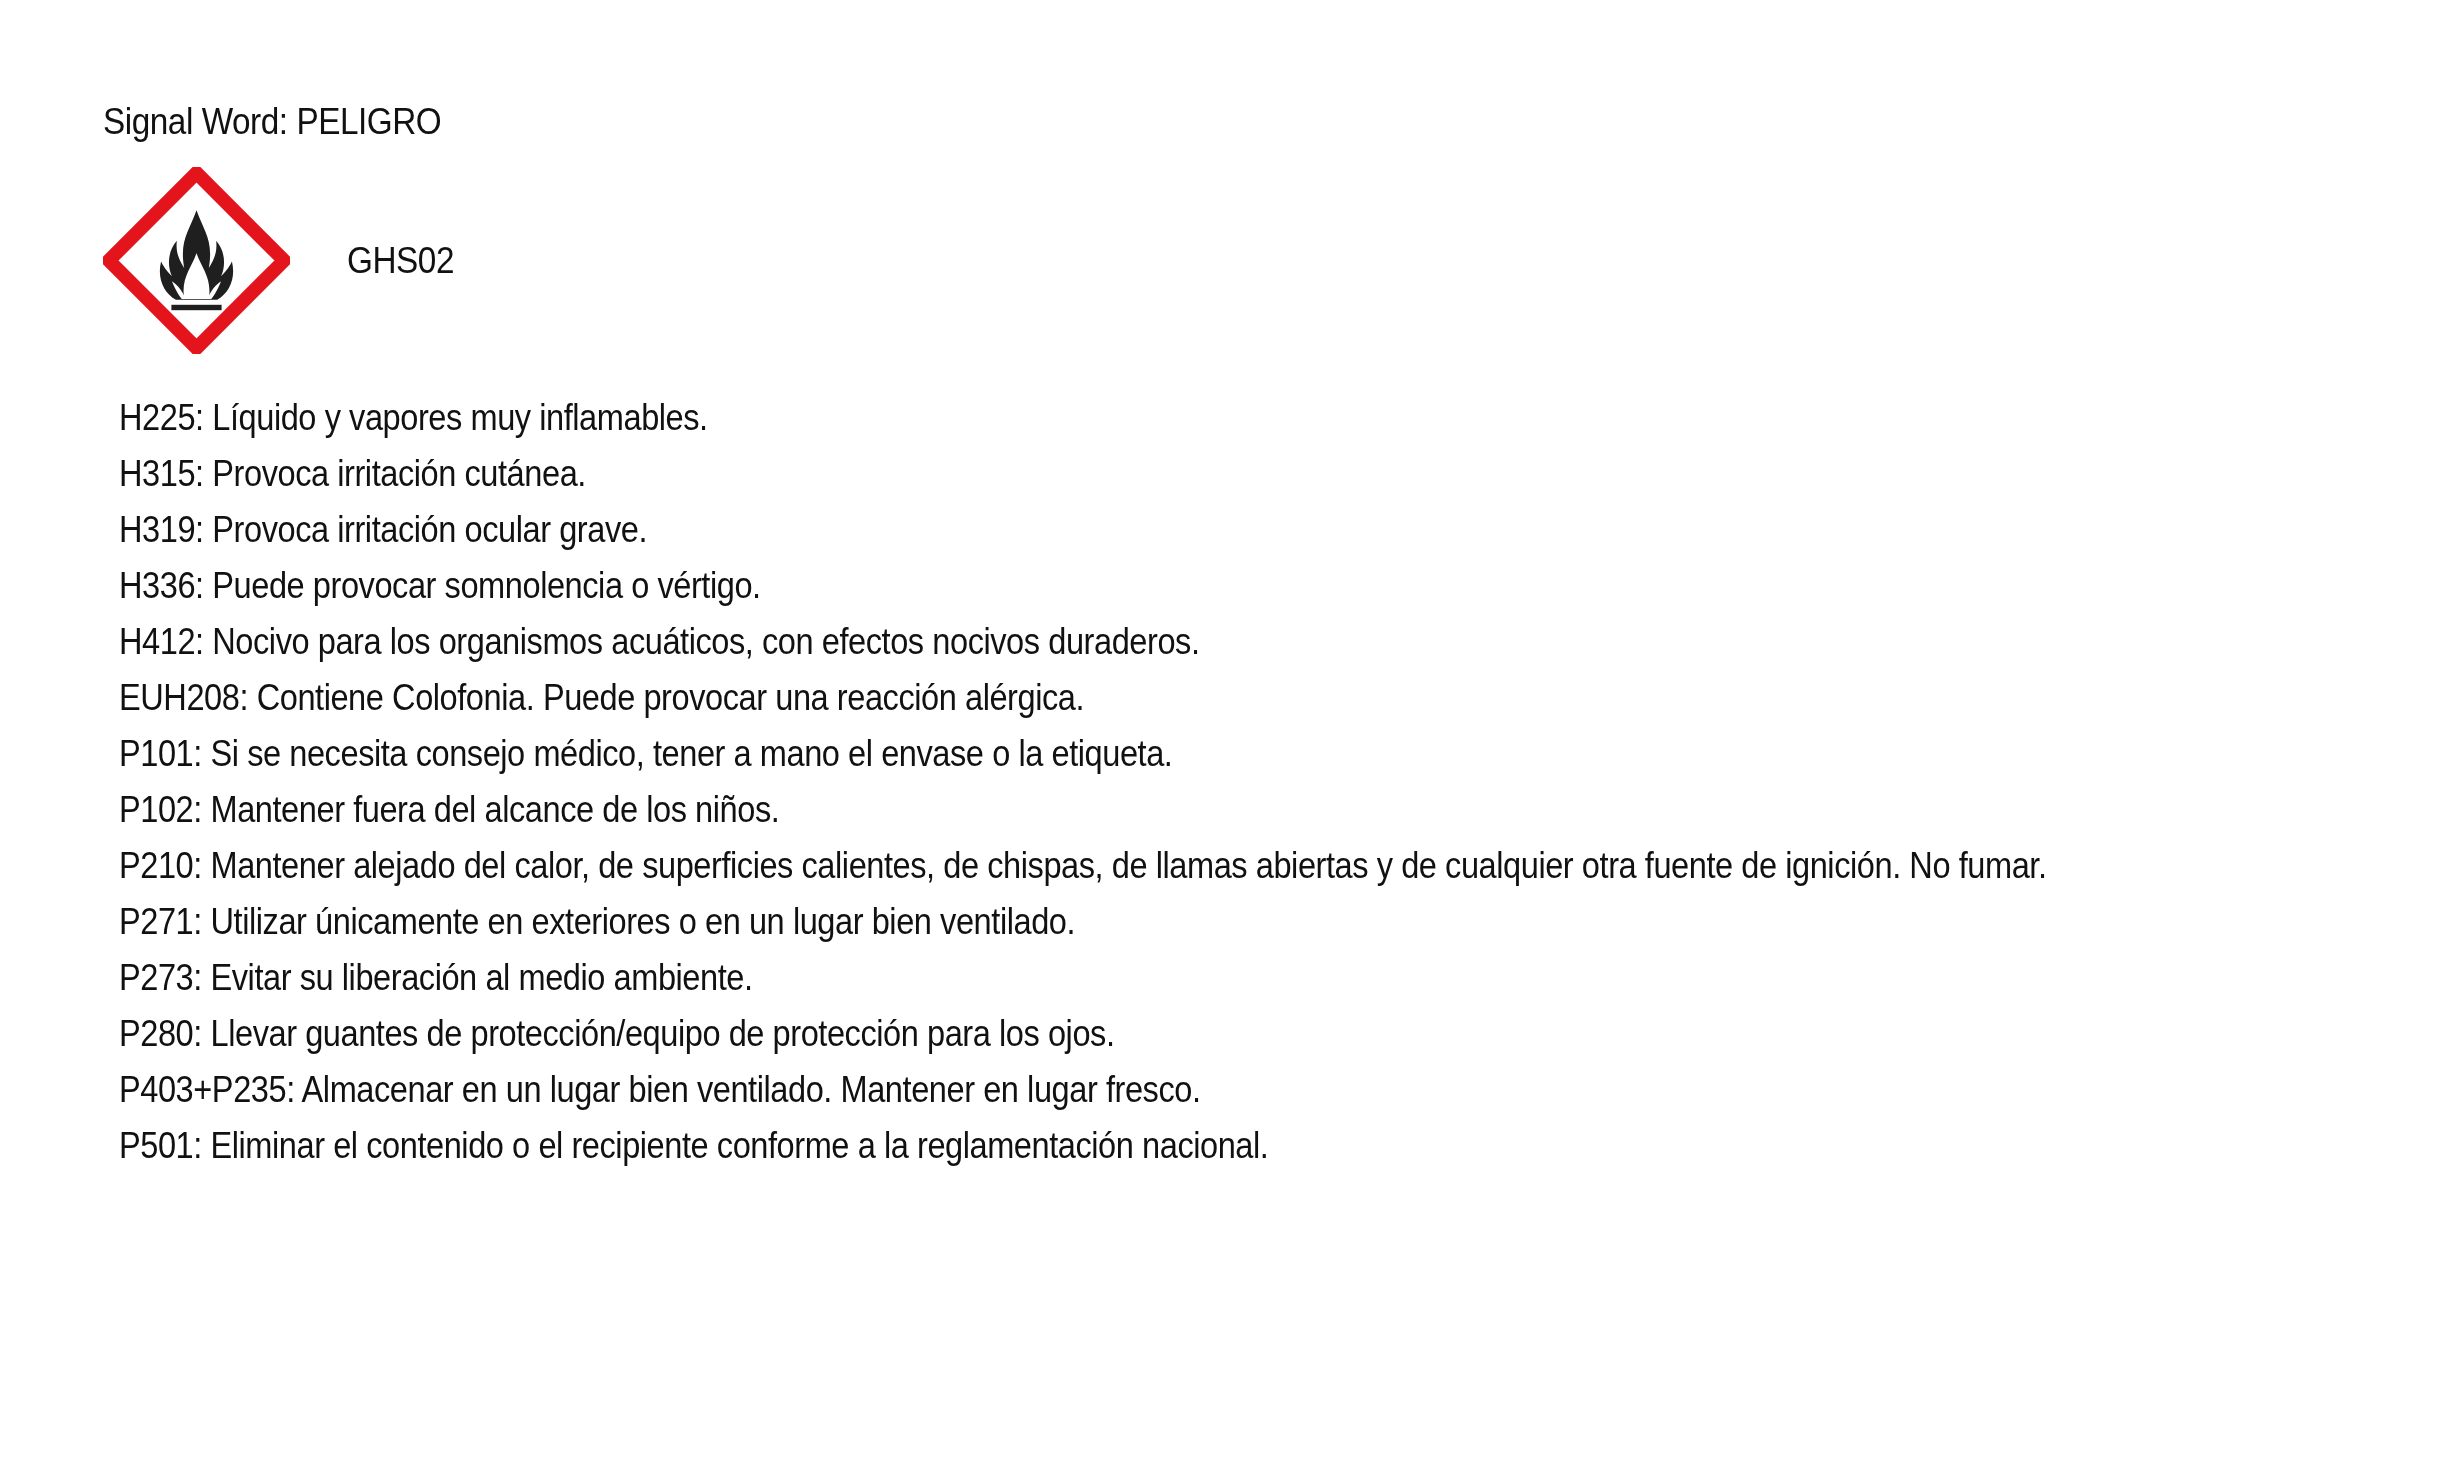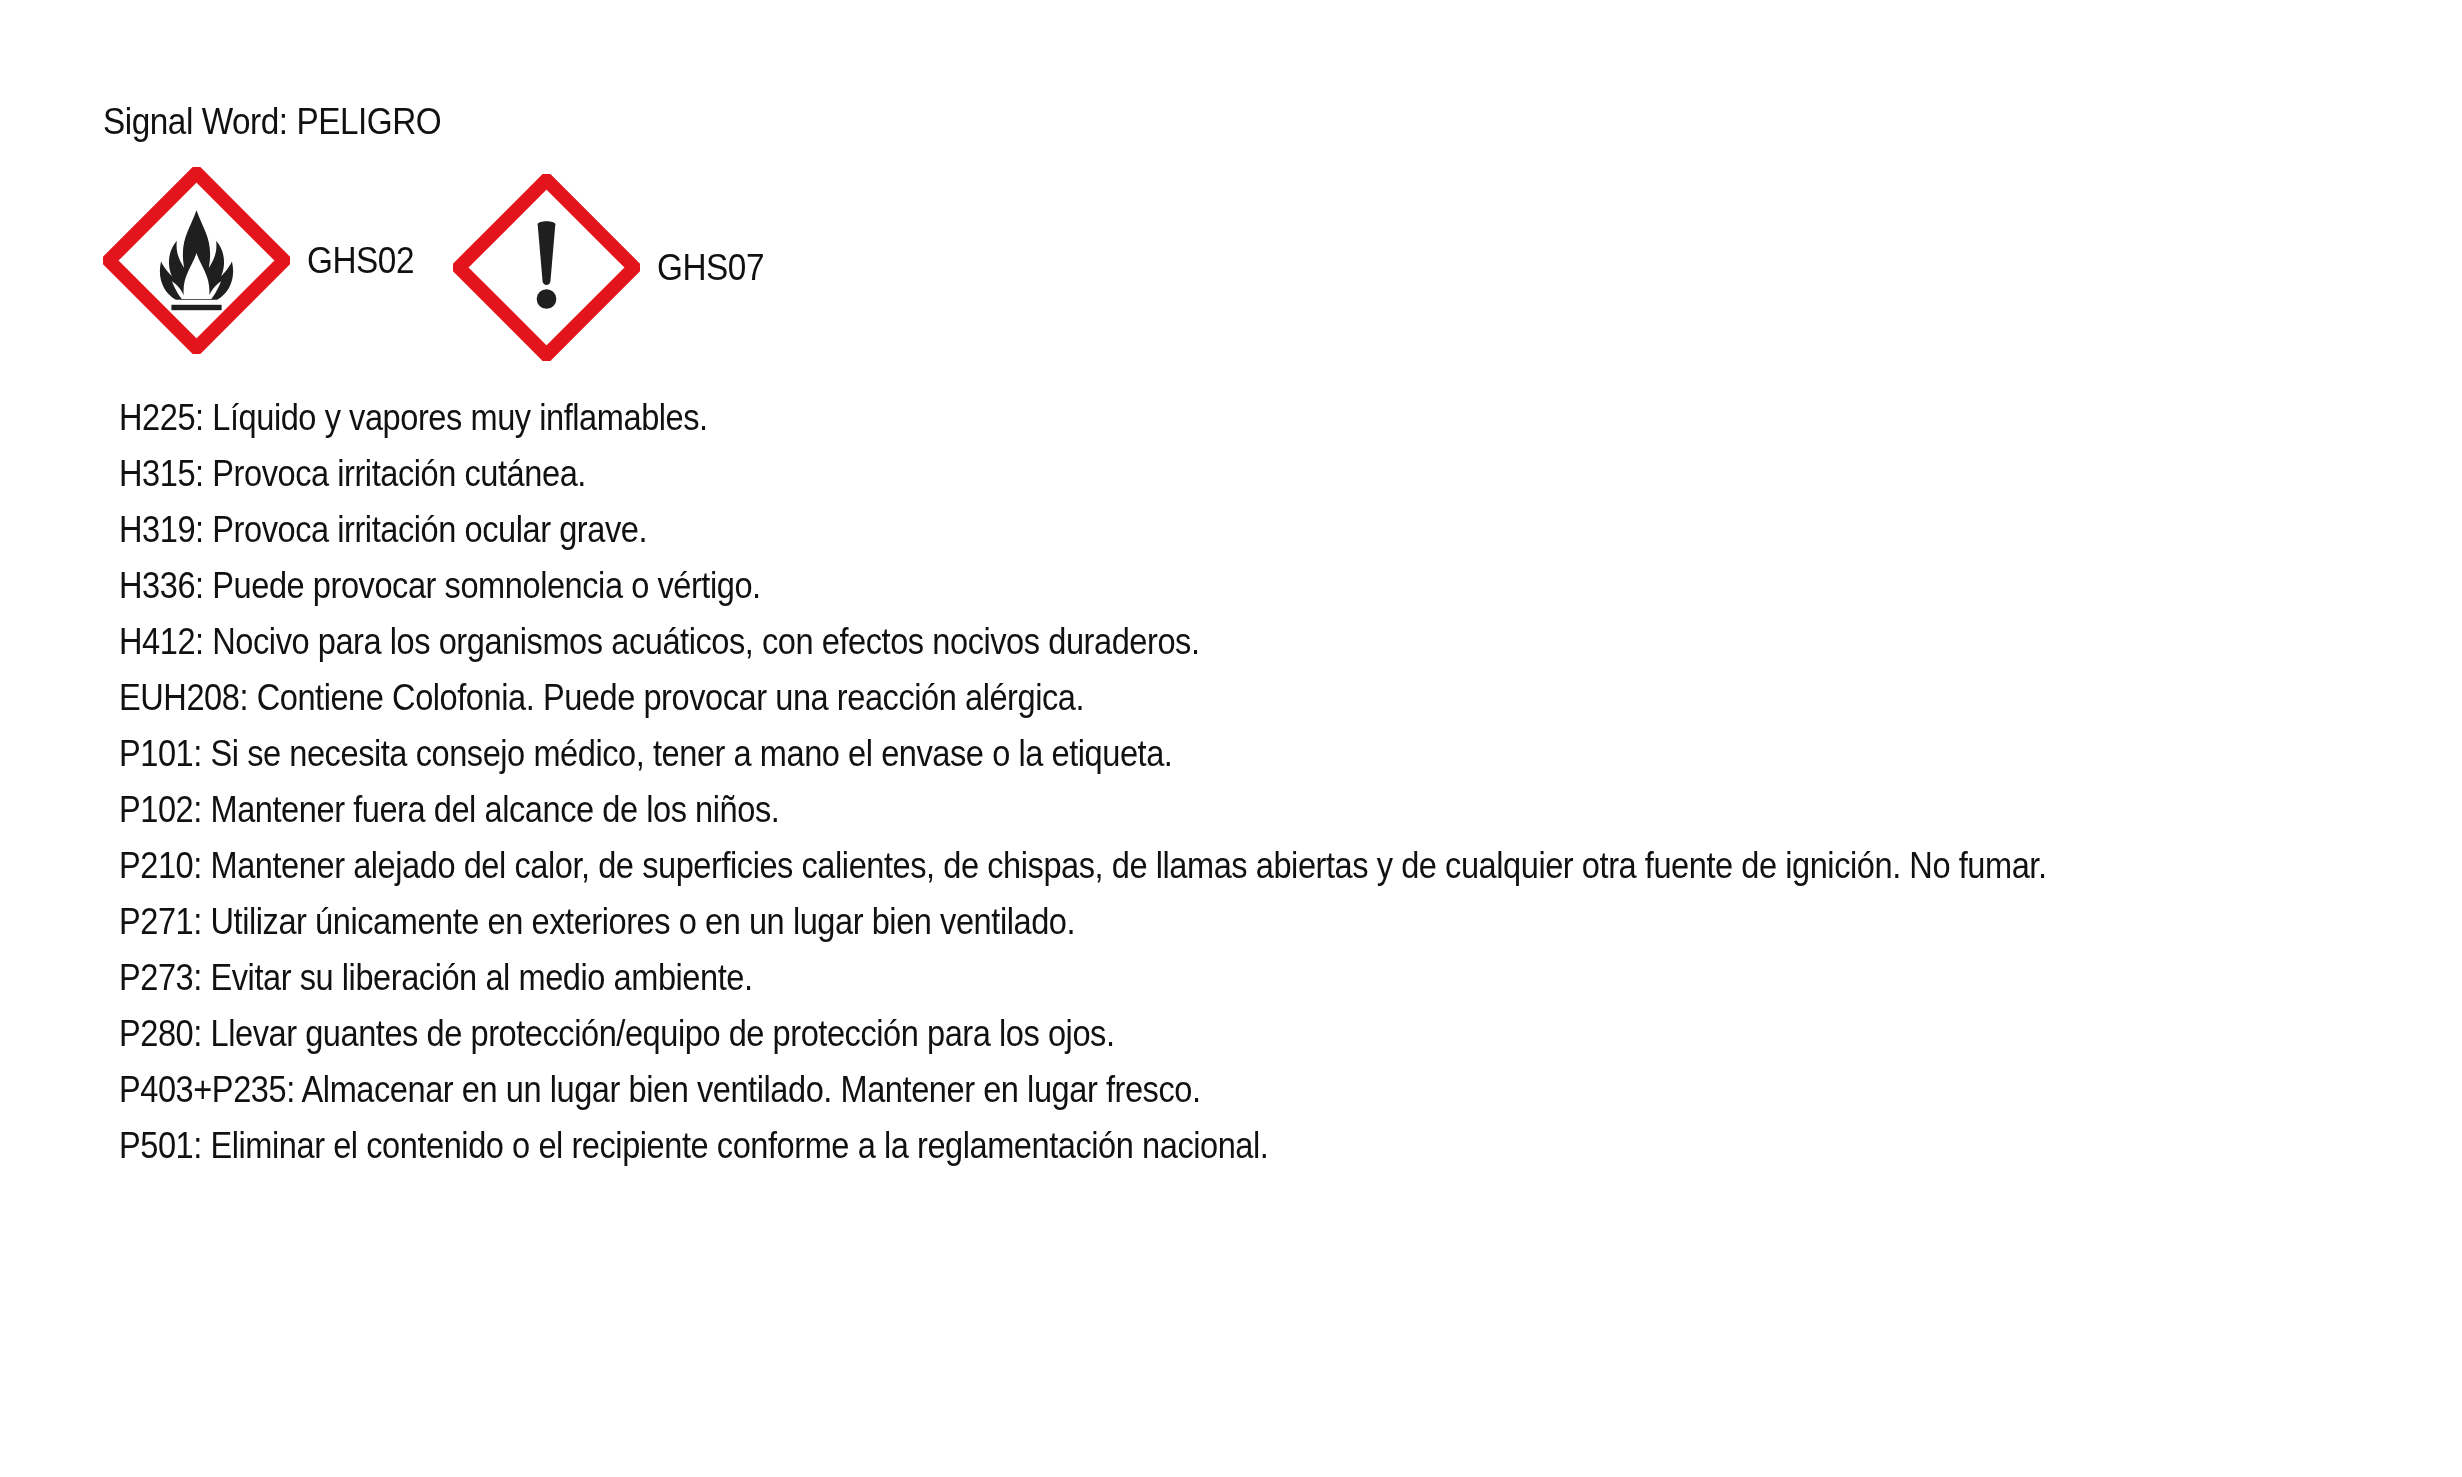--- a/index.html
+++ b/index.html
@@ -36,20 +36,21 @@
     position: absolute;
     left: 0;
     top: 167px;
     height: 197px;
     width: 985px;
   }
   .pictogram {
     position: absolute;
     display: flex;
     align-items: center;
+    gap: 40px;
   }
   .pictogram svg {
     display: block;
   }
   .pictogram-label {
     font-size: 37px;
     line-height: 49px;
     margin-left: 16.7px;
     transform: scaleX(0.9);
     transform-origin: left center;
@@ -99,28 +100,20 @@
                  C 148 170, 152 185, 165 205
                  C 155 150, 175 130, 190 88 Z" fill="#1f1f1f"></path>
         <path d="M190 175 C 200 205, 222 225, 215 268 L 165 268 C 158 225, 180 205, 190 175 Z" fill="#ffffff"></path>
         <path d="M168 268 C 160 250, 152 240, 140 232 C 150 255, 155 262, 160 268 Z" fill="#ffffff"></path>
         <path d="M212 268 C 220 250, 228 240, 240 232 C 230 255, 225 262, 220 268 Z" fill="#ffffff"></path>
         <rect x="139" y="280" width="102" height="11" fill="#1f1f1f"></rect>
       </svg>
       <span class="pictogram-label">GHS02</span>
     </div>
 
-    <div class="pictogram" style="left:350px; top:7.4px;">
-      <svg width="187" height="187" viewBox="0 0 380 380">
-        <polygon points="190,12 368,190 190,368 12,190" fill="#ffffff" stroke="#e3141b" stroke-width="28" stroke-linejoin="miter"></polygon>
-        <path d="M172 102 C 172 94, 208 94, 208 102 L 198 218 C 197 228, 183 228, 182 218 Z" fill="#1f1f1f"></path>
-        <circle cx="190" cy="254" r="20" fill="#1f1f1f"></circle>
-      </svg>
-      <span class="pictogram-label">GHS07</span>
-    </div>
 
   </div>
 
   <ul class="statements">
     <li class="statement">H225: Líquido y vapores muy inflamables.</li>
     <li class="statement">H315: Provoca irritación cutánea.</li>
     <li class="statement">H319: Provoca irritación ocular grave.</li>
     <li class="statement">H336: Puede provocar somnolencia o vértigo.</li>
     <li class="statement">H412: Nocivo para los organismos acuáticos, con efectos nocivos duraderos.</li>
     <li class="statement">EUH208: Contiene Colofonia. Puede provocar una reacción alérgica.</li>

